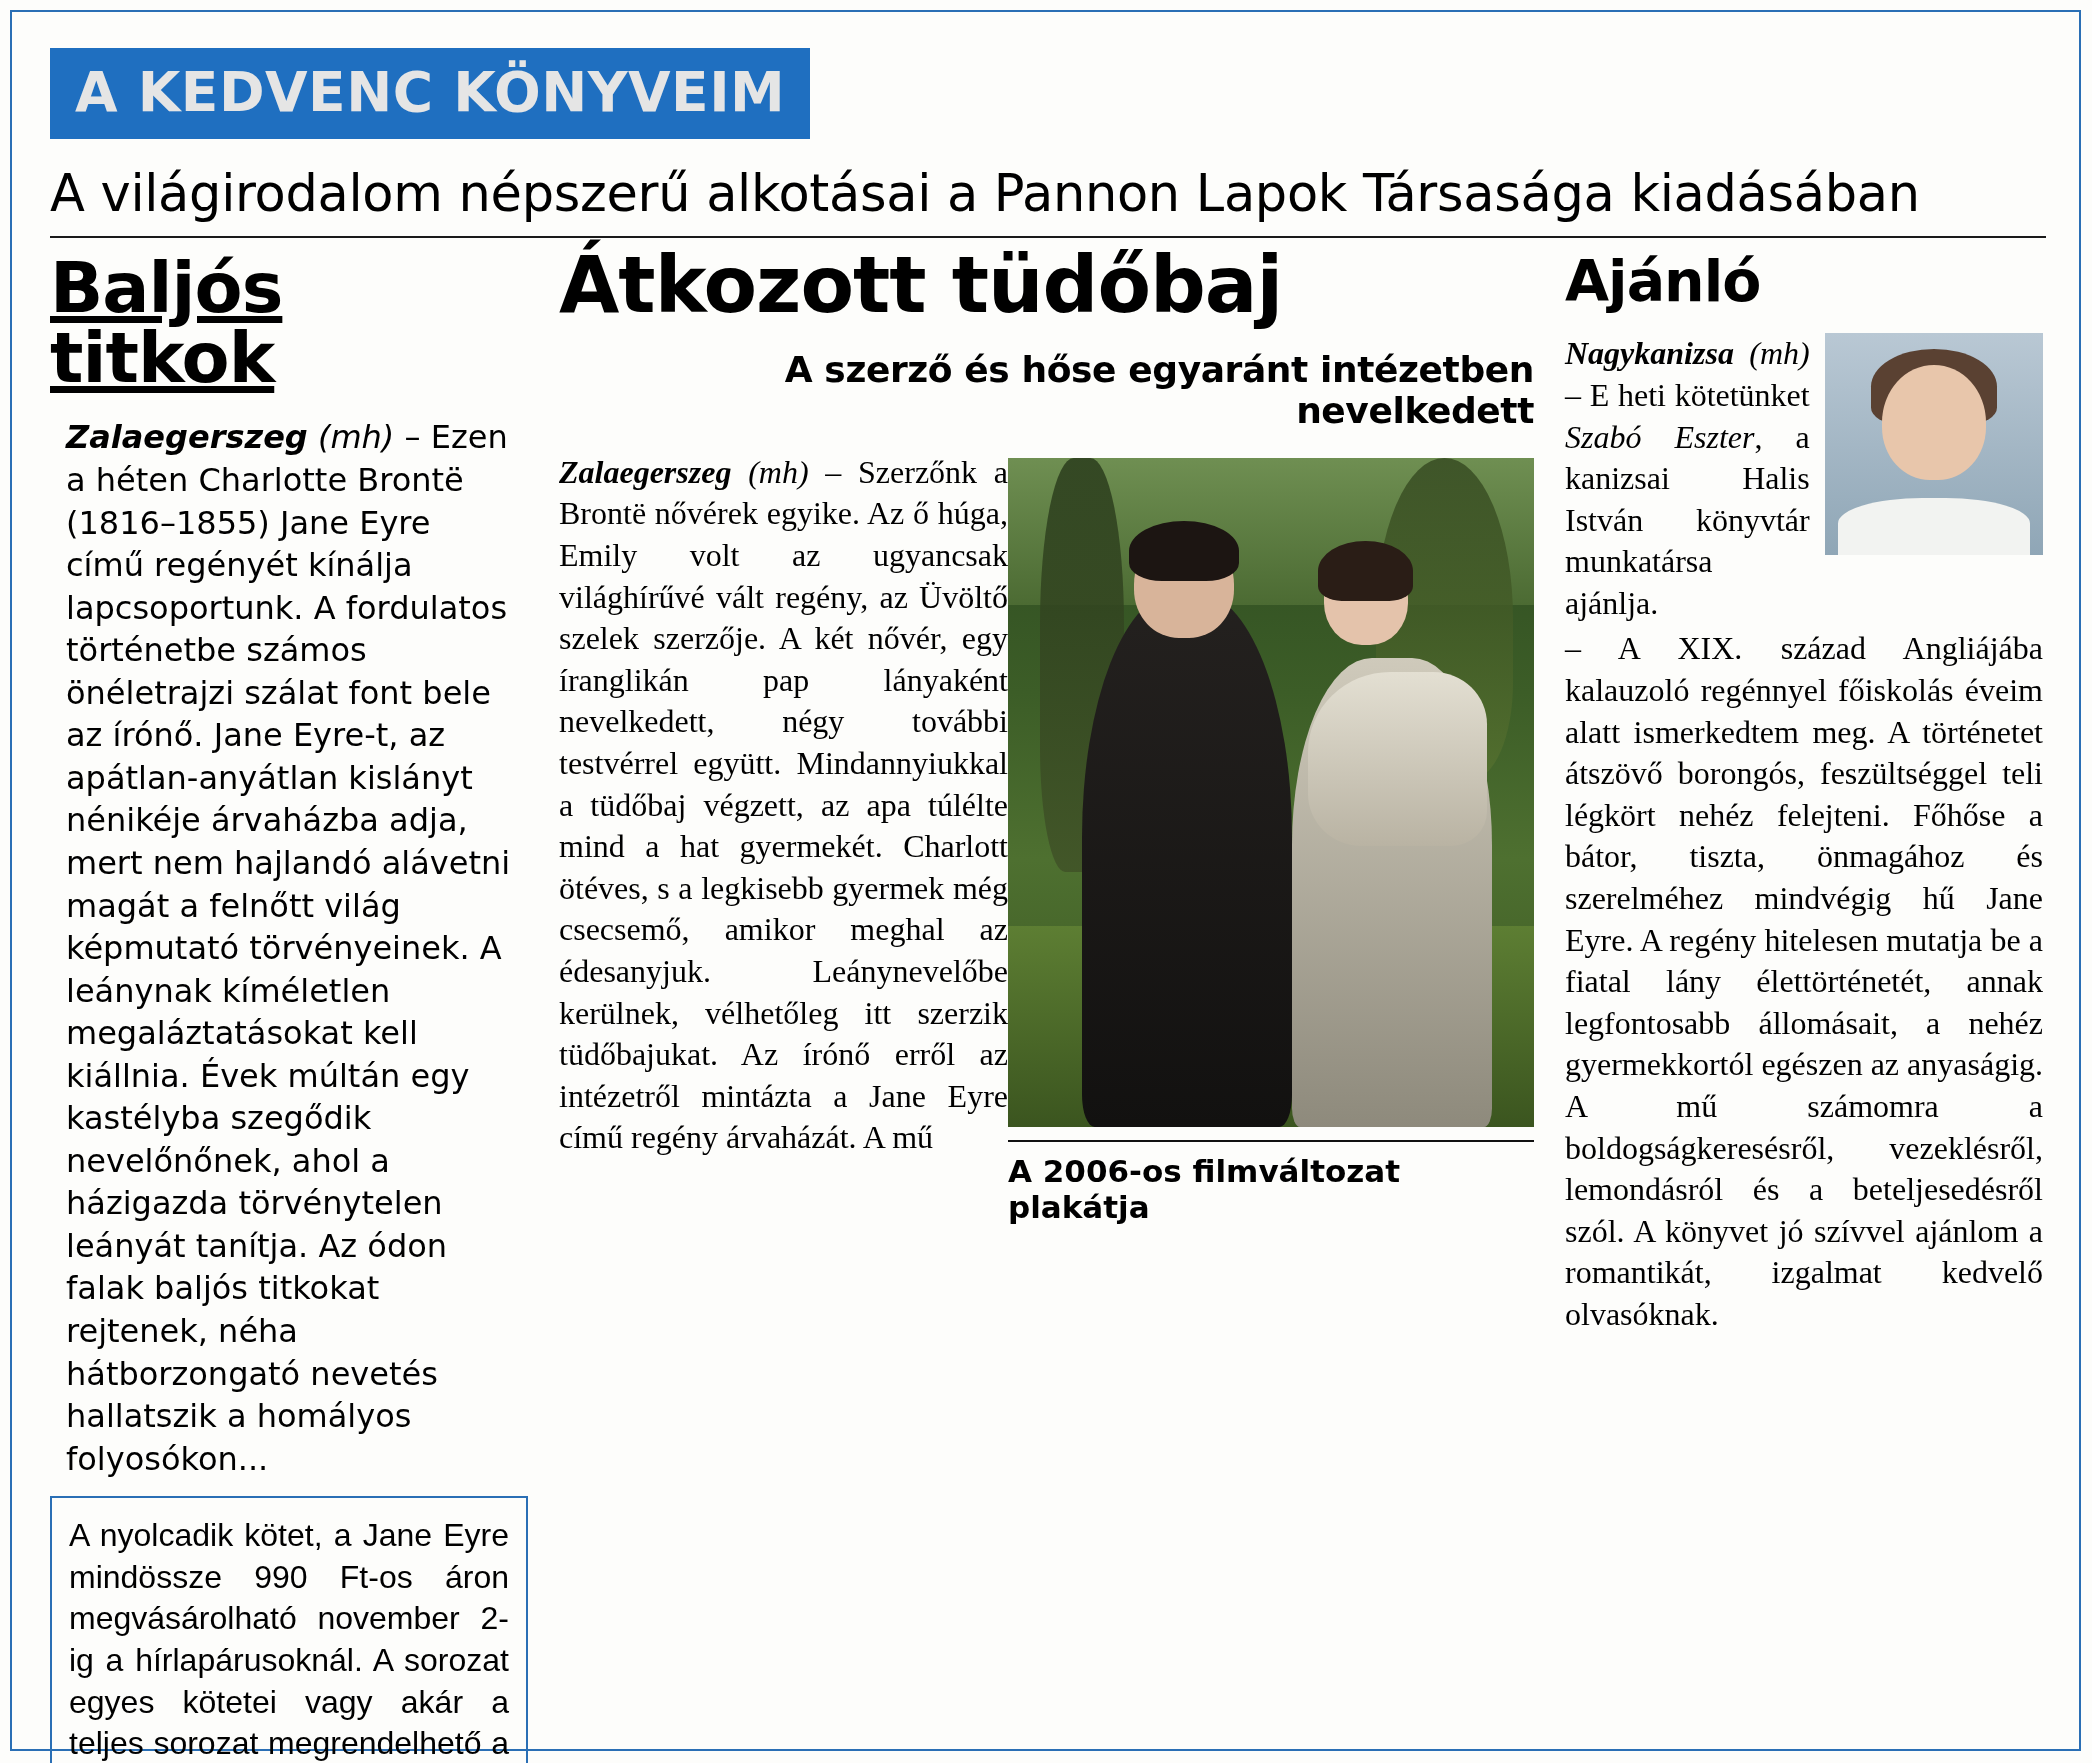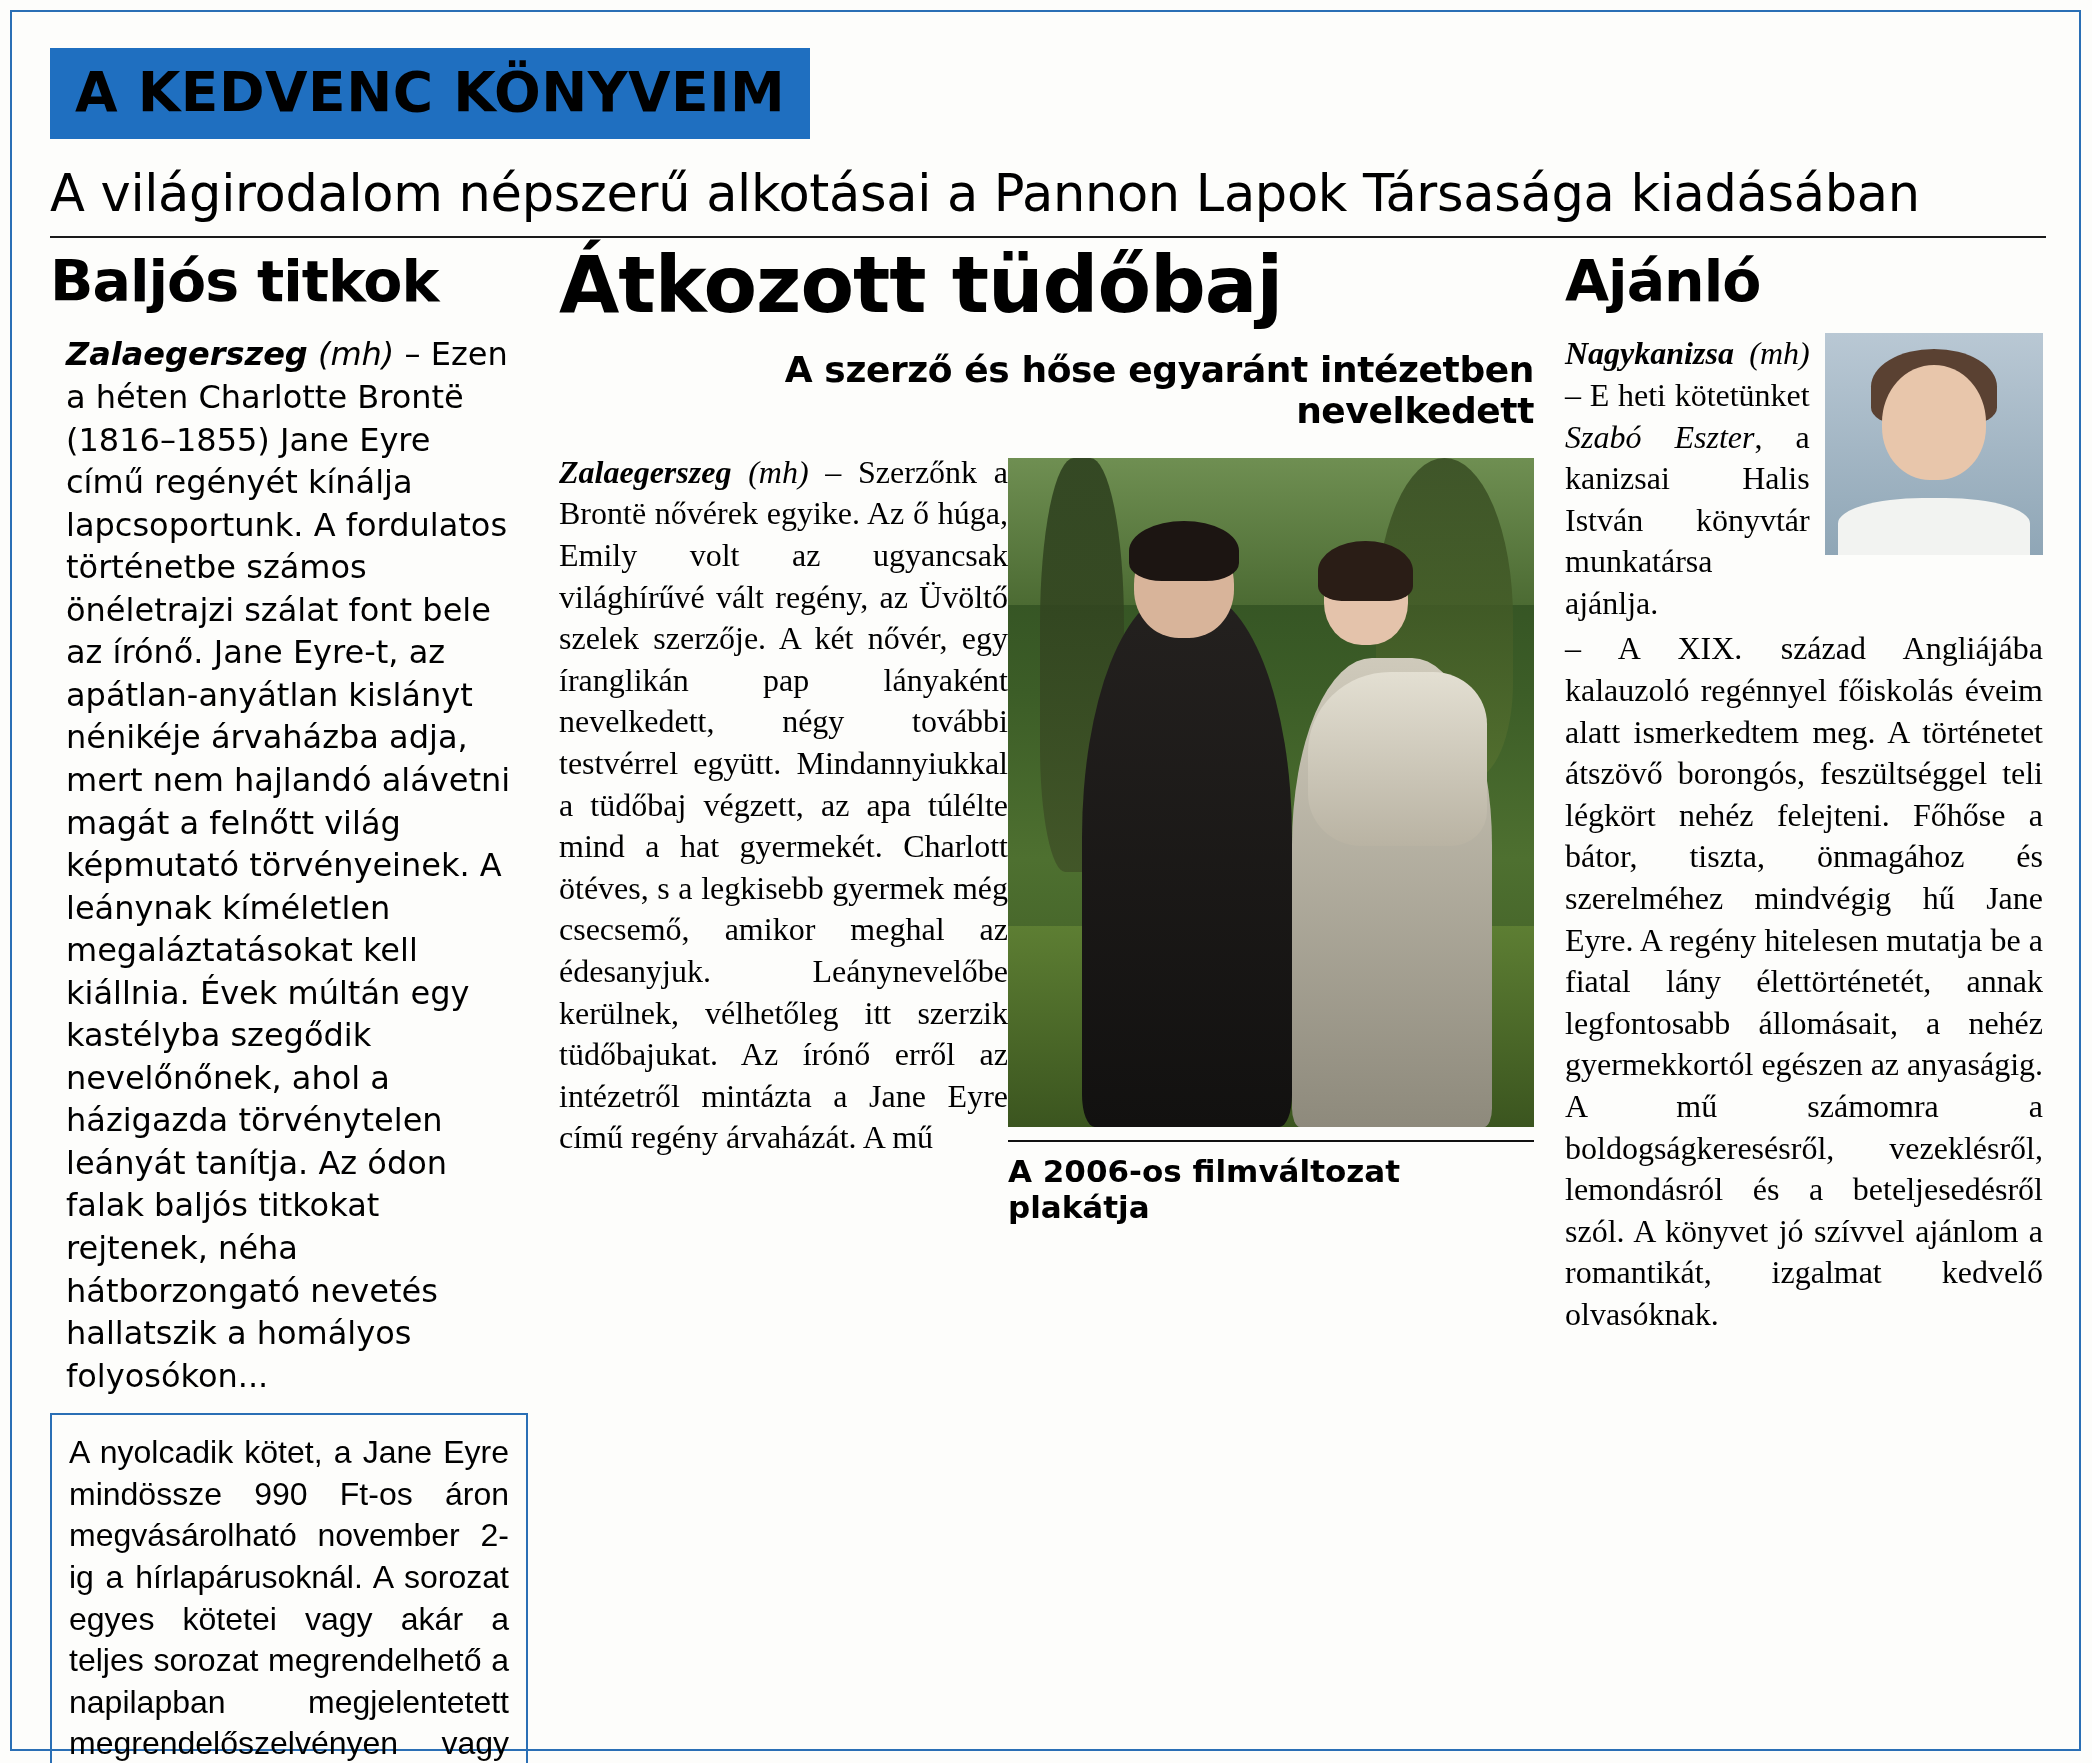--- a/index.html
+++ b/index.html
@@ -40,21 +40,21 @@
 
   
   .masthead {
     display: flex;
     align-items: flex-start;
     gap: 25px;
     padding-top: 15.3px;
   }
   .kicker {
     background: #1f6fc0;
-    color: #000000;
+    color: #e5e5e5;
     font-weight: bold;
     font-size: 55px;
     letter-spacing: 0.5px;
     line-height: 1;
     padding: 17px 25px 19px 25px;
     white-space: nowrap;
     font-family: "DejaVu Sans", sans-serif;
   }
   .maintitle {
     font-family: "DejaVu Sans", sans-serif;
@@ -86,21 +86,21 @@
     column-gap: 31px;
     margin-top: 15.3px;
   }
 
   .col-head {
     font-family: "DejaVu Sans", sans-serif;
     font-weight: bold;
     letter-spacing: -1px;
     line-height: 1;
   }
-  .col-head.left   { font-size: 57px; margin-bottom: 23px; }
+  .col-head.left   { font-size: 70px; margin-bottom: 23px; text-decoration: underline; }
   .col-head.center { font-size: 78px; margin-bottom: 25px; margin-top: -7.6px;}
   .col-head.right  { font-size: 57px; margin-bottom: 23px; }
 
   .deck {
     font-family: "DejaVu Sans", sans-serif;
     font-size: 36px;
     font-weight: 600;
     margin: 9.6px 0 21px 0;
     letter-spacing: -0.4px;
     text-align: right;

